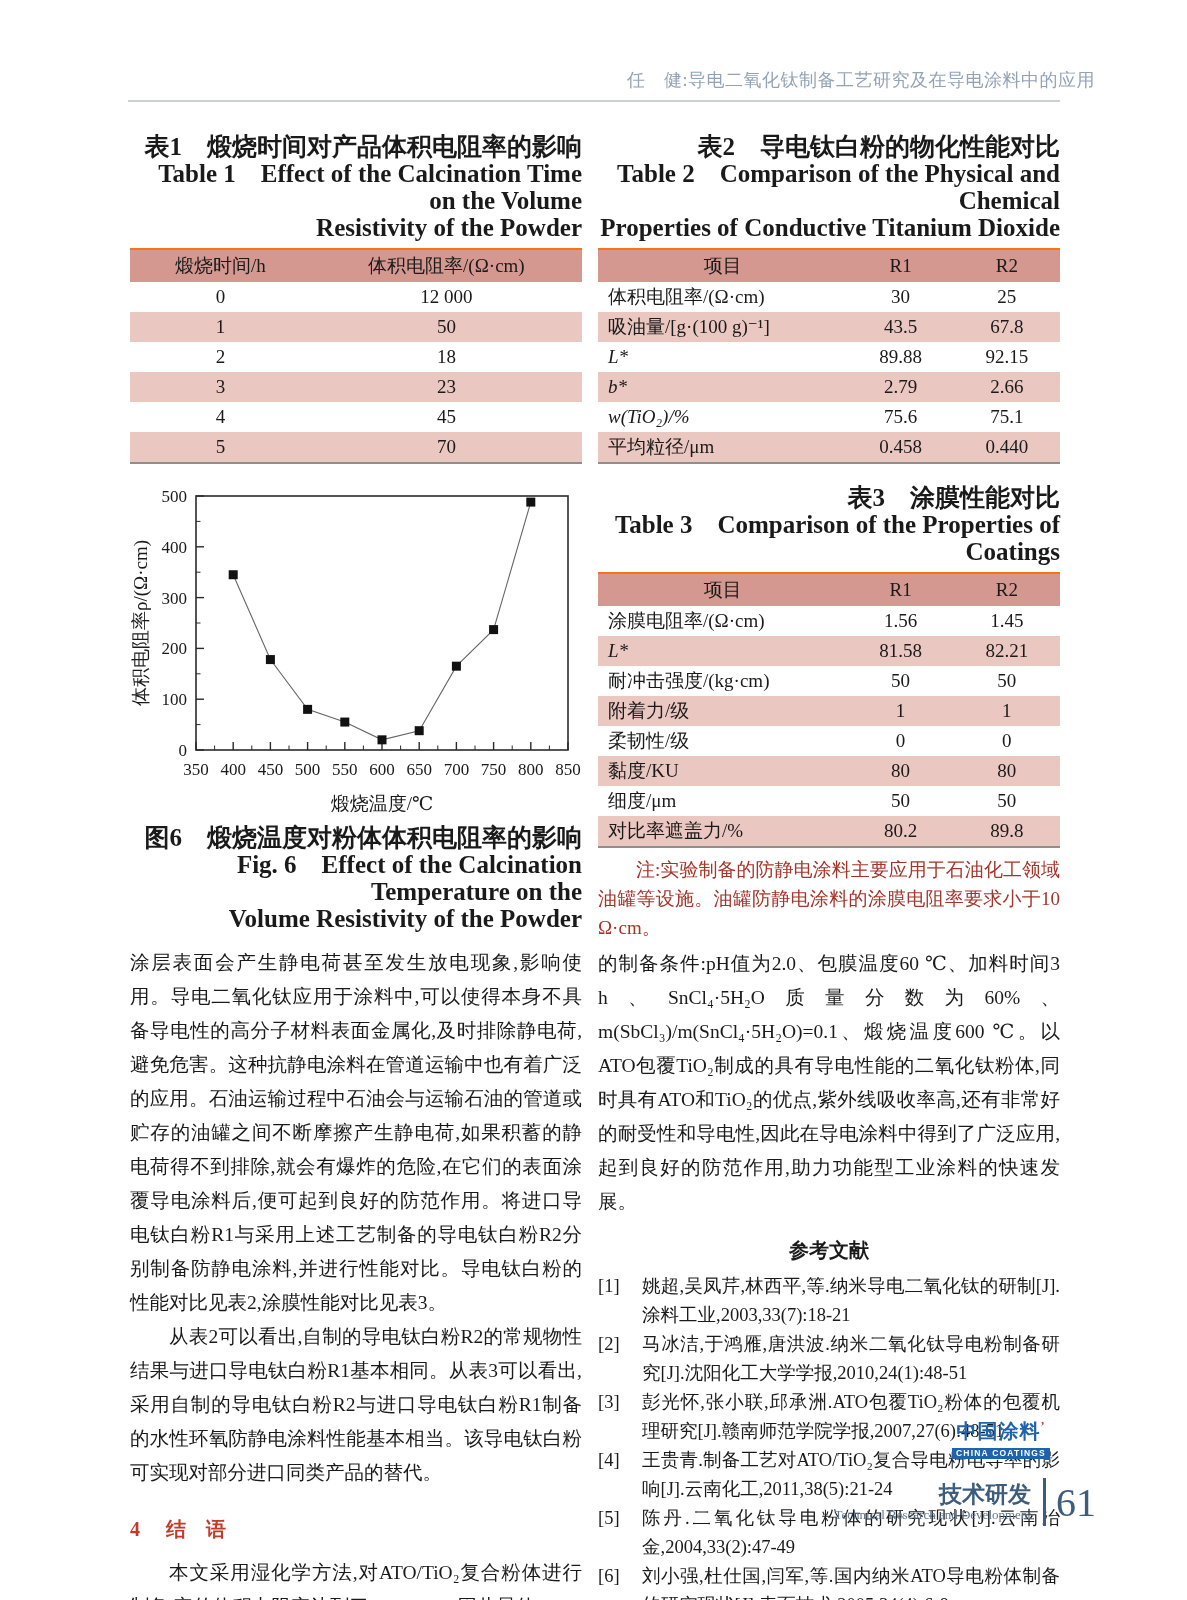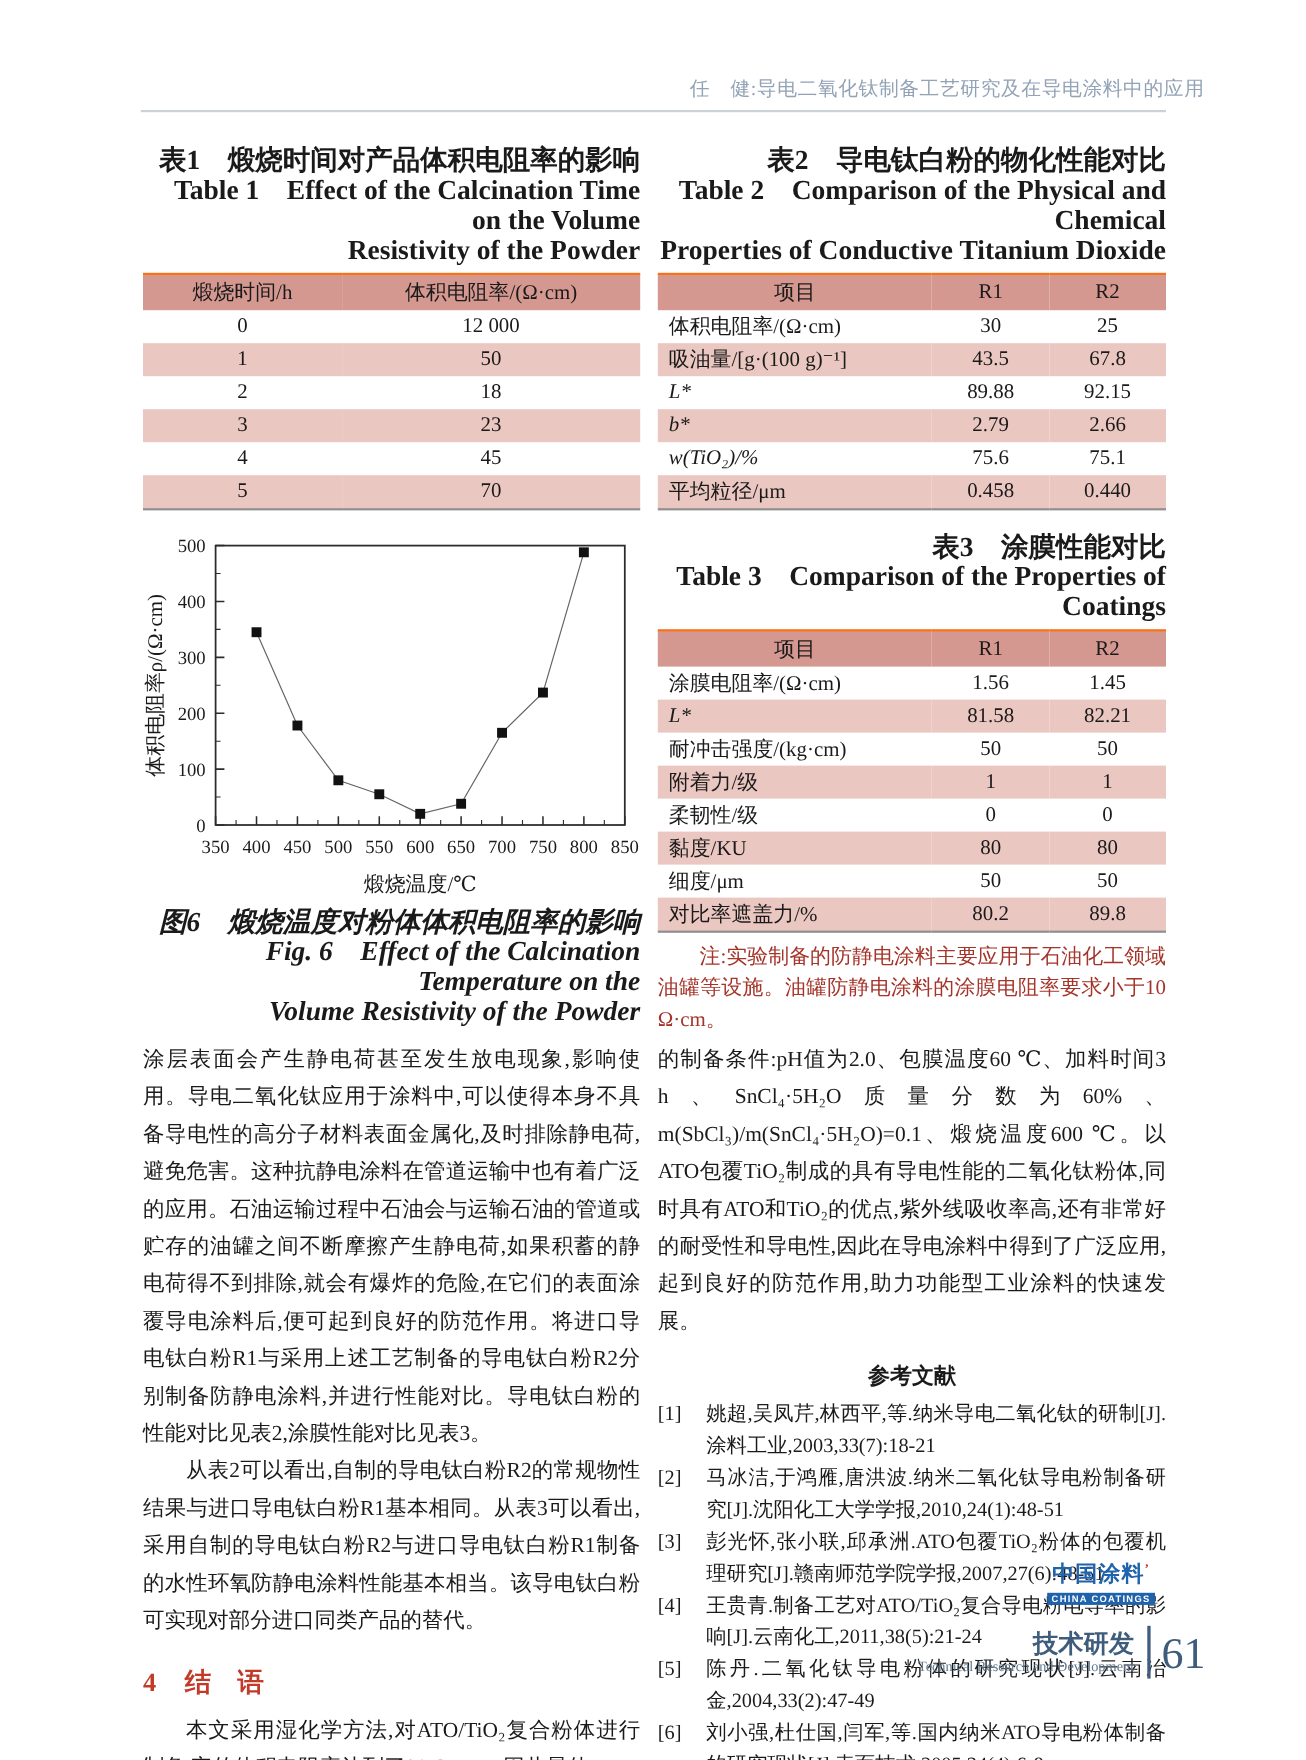--- a/index.html
+++ b/index.html
@@ -40,32 +40,32 @@
   #table2 tbody tr:nth-child(3) td:first-child,
   #table2 tbody tr:nth-child(4) td:first-child,
   #table2 tbody tr:nth-child(5) td:first-child,
   #table3 tbody tr:nth-child(2) td:first-child { font-style:italic; }
 
   
   .chart-block { margin:16px 0 0 0; }
   figure { margin:0; }
   .tick { font-size:17px; font-family:"Liberation Serif","DejaVu Serif",serif; fill:#1a1a1a; }
   .axis-label { font-size:19px; fill:#1a1a1a; }
-  figcaption { margin-top:4px;font-style:italic; }
+  figcaption { margin-top:4px; }
 
   
   .body-text {
     font-size:19.5px; line-height:34px; text-align:justify; margin:0;
   }
   .indent { text-indent:2em; }
   .mt14 { margin-top:14px; }
 
   .section-heading {
     margin:22px 0 10px 0; color:var(--sec-red,#c23a28);
-    font-weight:bold; font-size:24px; line-height:34px;
+    font-weight:bold; font-size:20px; line-height:34px;
   }
   .section-heading .sec-num { margin-right:26px; }
 
   
   .note {
     margin-top:7px; color:var(--note-red,#a5342a); font-size:19px;
     line-height:29px; text-align:justify; text-indent:2em; 
   }
 
   

